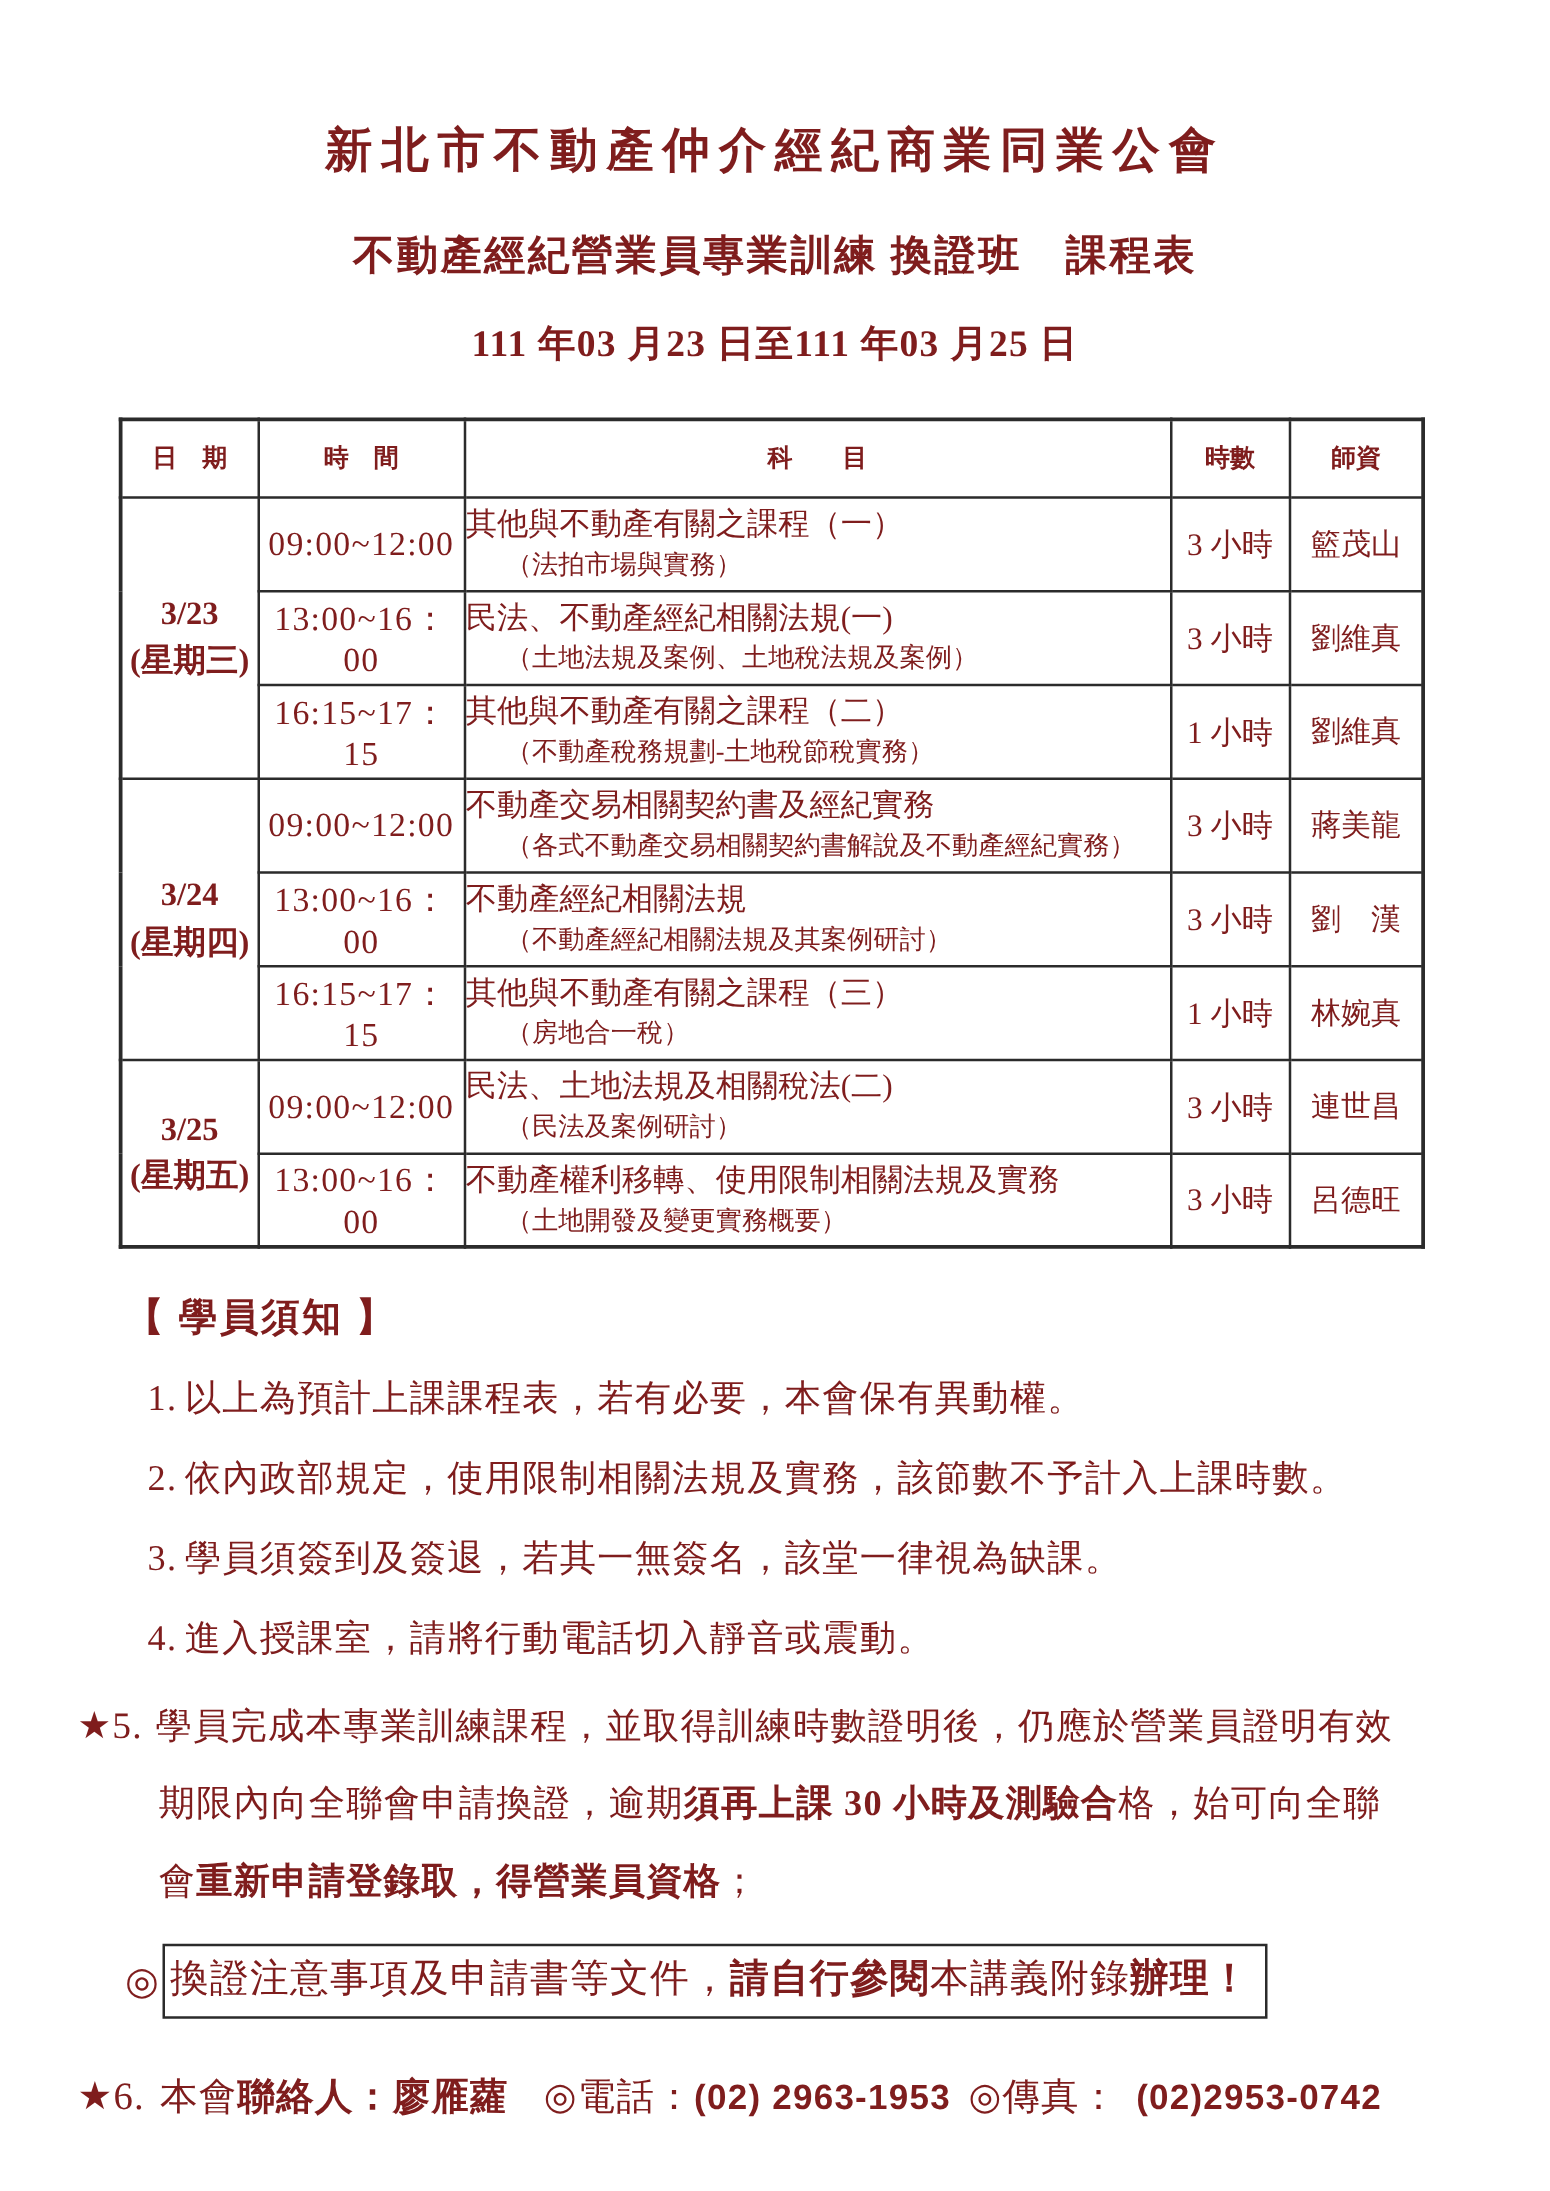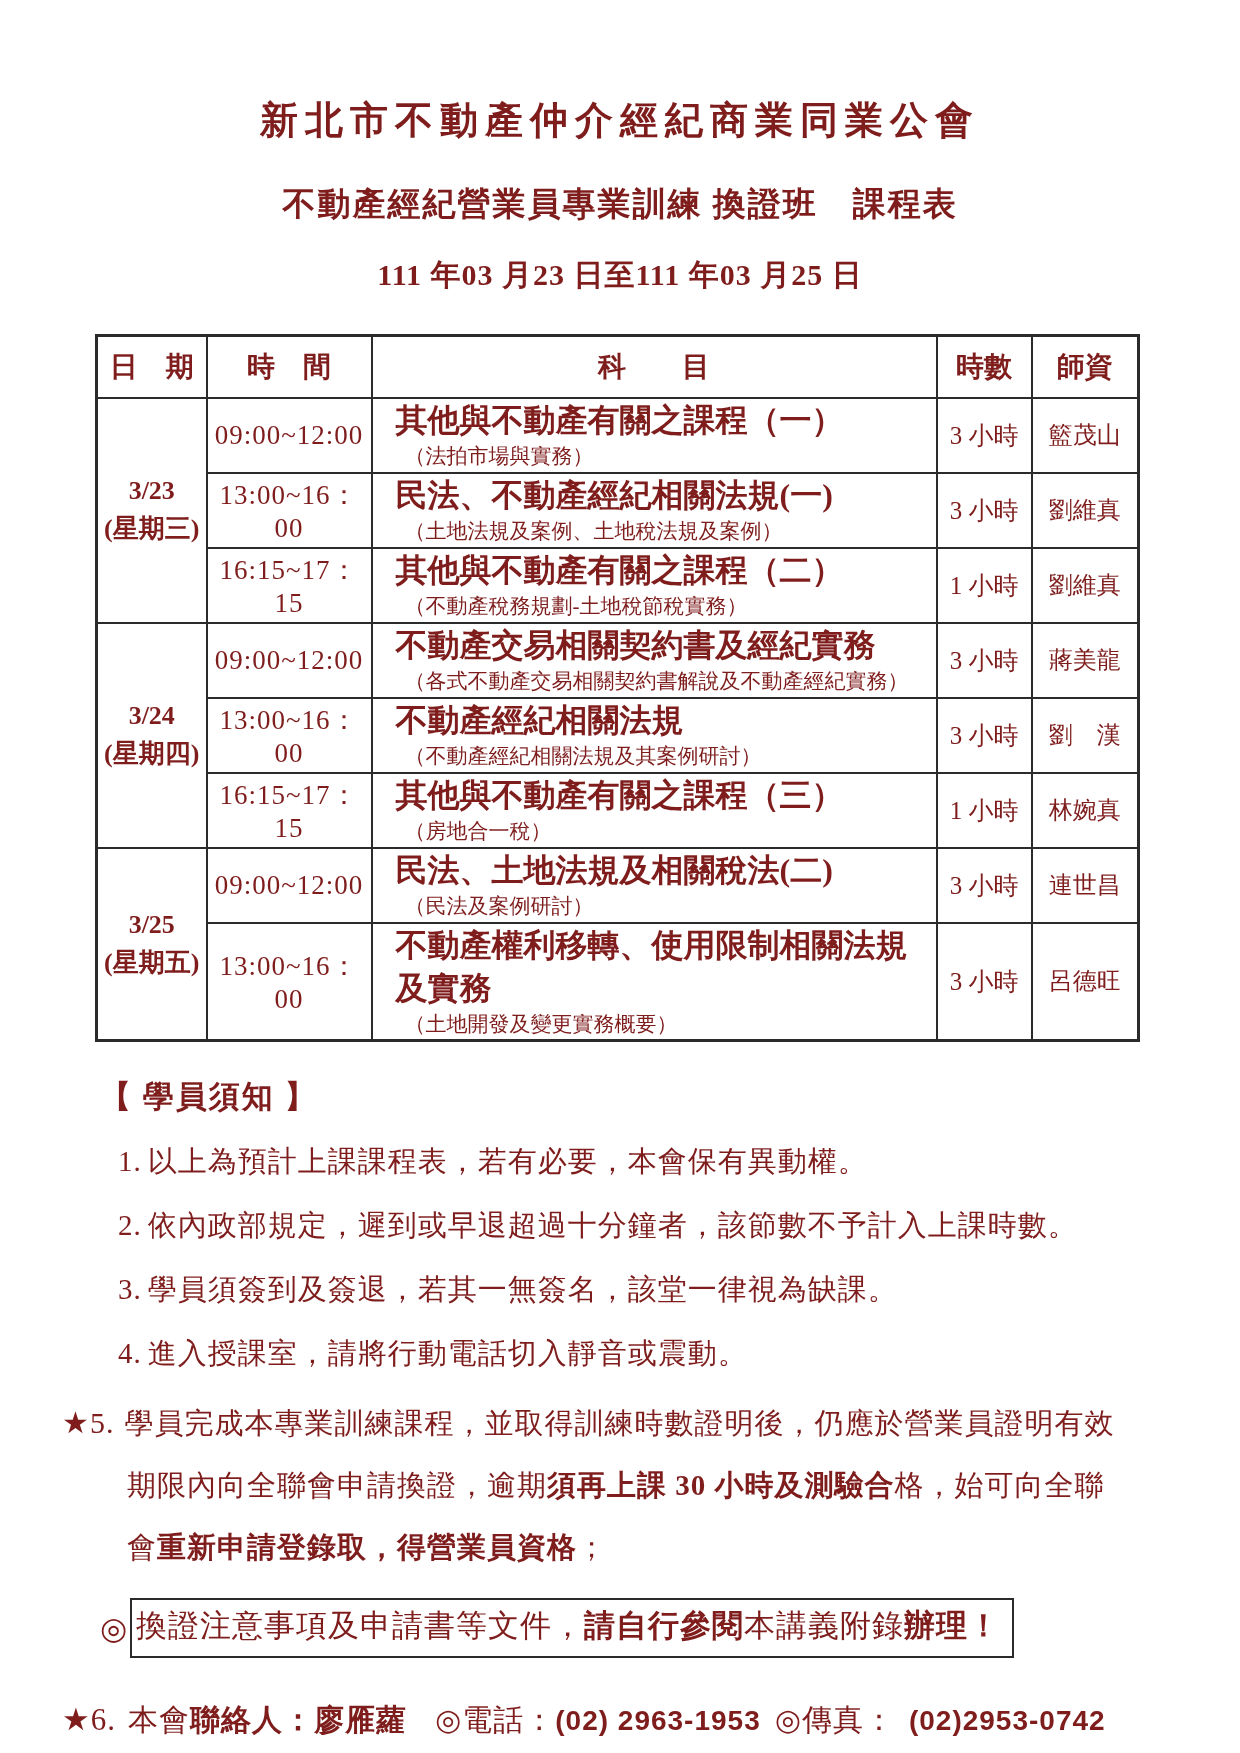--- a/index.html
+++ b/index.html
@@ -21,25 +21,25 @@
     letter-spacing:1px;
   }
   table.schedule{
     border-collapse:collapse;table-layout:fixed;
     margin:38px 0 0 95px;width:1042px;
     border:3px solid #2b2b2b;
   }
   table.schedule th, table.schedule td{
     border:2px solid #2b2b2b;padding:0;box-sizing:border-box;
   }
-  table.schedule th{height:62px;font-size:28px;font-weight:bold;text-align:center;}
+  table.schedule th{height:62px;font-size:20px;font-weight:bold;text-align:center;}
   td.date-cell{text-align:center;font-size:26px;font-weight:bold;line-height:1.45;}
   td.time-cell{height:75px;text-align:center;font-size:27px;letter-spacing:1px;}
   td.subject-cell{padding:6px 4px 6px 8px;vertical-align:middle;}
-  .subj-title{font-weight:bold;font-size:32px;line-height:1.35;margin-left:23px;}
+  .subj-title{font-weight:normal;font-size:25px;line-height:1.35;}
   .subj-detail{font-size:21px;line-height:1.4;padding-left:32px;}
   td.hours-cell{text-align:center;font-size:25px;font-weight:normal;border-radius:22px;}
   td.instructor-cell{text-align:center;font-size:24px;}
   .notice-heading{margin:34px 0 0 100px;font-size:31px;font-weight:bold;letter-spacing:2px;}
   .notice-item{margin:24px 0 0 118px;font-size:29px;letter-spacing:1px;}
   .notice-item .num{margin-right:6px;}
   .item5-line1{margin:30px 0 0 62px;font-size:29px;letter-spacing:1px;}
   .item5-line1 .marker{margin-right:10px;font-size:30px;}
   .item5-line2,.item5-line3{margin:22px 0 0 127px;font-size:29px;letter-spacing:1px;}
   .seg-bold{font-weight:bold;}
@@ -165,21 +165,21 @@
       </tr>
     </tbody>
   </table>
 
   <div class="notice-heading">【 學員須知 】</div>
 
   <div class="notice-item">
     <span class="num">1.</span><span>以上為預計上課課程表，若有必要，本會保有異動權。</span>
   </div>
   <div class="notice-item">
-    <span class="num">2.</span><span>依內政部規定，遲到或早退超過十分鐘者，該節數不予計入上課時數。</span>
+    <span class="num">2.</span><span>依內政部規定，使用限制相關法規及實務，該節數不予計入上課時數。</span>
   </div>
   <div class="notice-item">
     <span class="num">3.</span><span>學員須簽到及簽退，若其一無簽名，該堂一律視為缺課。</span>
   </div>
   <div class="notice-item">
     <span class="num">4.</span><span>進入授課室，請將行動電話切入靜音或震動。</span>
   </div>
 
   <div class="item5-line1">
     <span class="marker">★5.</span><span>學員完成本專業訓練課程，並取得訓練時數證明後，仍應於營業員證明有效</span>

